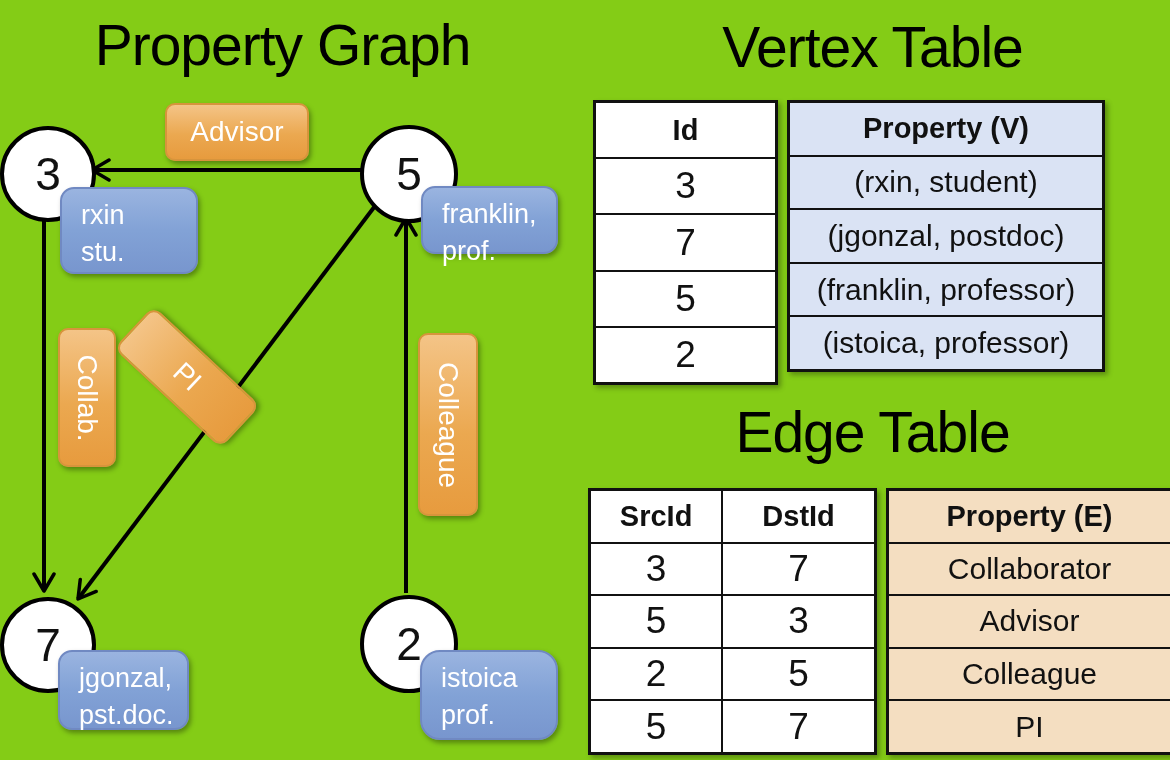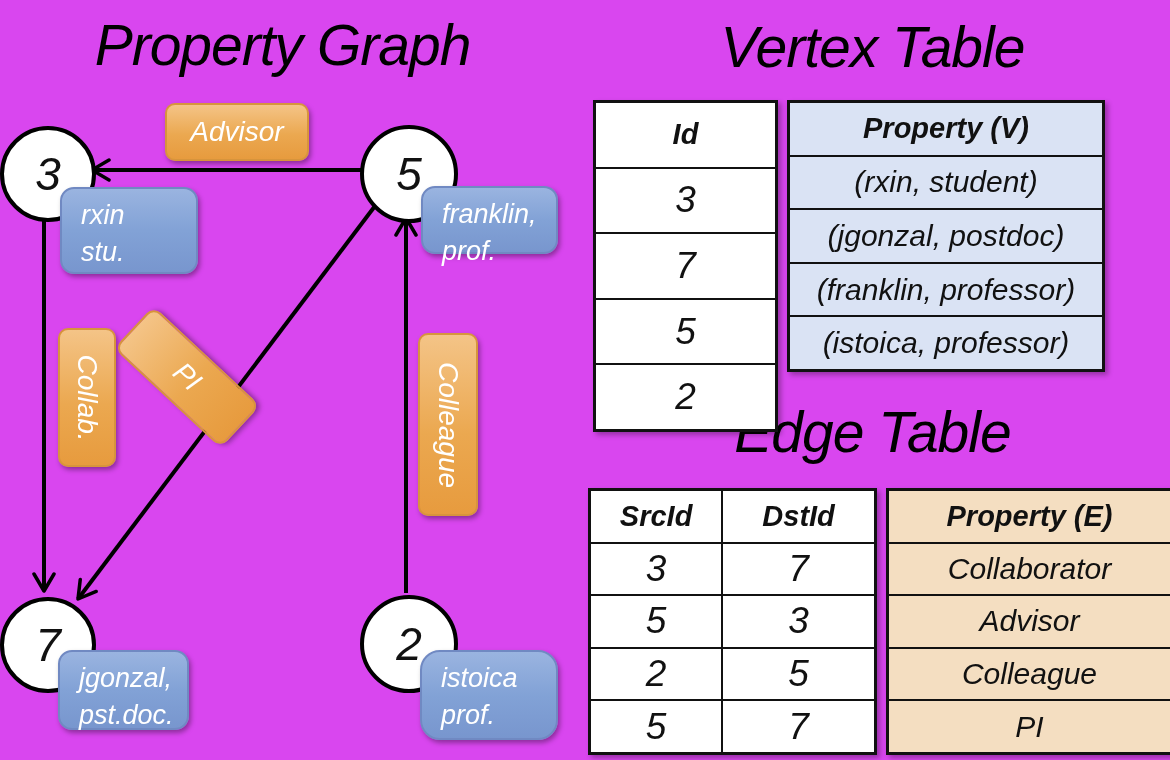--- a/index.html
+++ b/index.html
@@ -1,18 +1,18 @@
 <!DOCTYPE html>
 <html><head>
 <meta charset="utf-8">
 <style>
   html,body { margin:0; padding:0; background:#fff; }
   #stage {
     position:relative; width:1170px; height:760px; overflow:hidden;
-    font-family:"Liberation Sans", sans-serif; background:#d946ef; color:#111;font-style:italic;
+    font-family:"Liberation Sans", sans-serif; background:#84cc16; color:#111;
   }
   .title {
     position:absolute; text-align:center; font-size:57px; font-weight:400;
     letter-spacing:-1px; color:#000; white-space:nowrap;
   }
   
   .node {
     position:absolute; border:4px solid #000; border-radius:50%;
     background:#fff; display:flex; align-items:center; justify-content:center;
     font-size:46px; color:#111;
@@ -112,21 +112,21 @@
   </div>
   <div class="blabel" style="left:58px; top:650px; width:131px; height:80px;">
     <div>jgonzal,</div>
     <div>pst.doc.</div>
   </div>
   <div class="blabel" style="left:420px; top:650px; width:138px; height:90px;border-radius:20px;">
     <div>istoica</div>
     <div>prof.</div>
   </div>
 
-  <div class="tbl" style="left:593px; top:100px; width:185px; height:332px;">
+  <div class="tbl" style="left:593px; top:100px; width:185px; height:285px;">
     <div class="row">
       <div class="cell hdr">Id</div>
     </div>
     <div class="row">
       <div class="cell num">3</div>
     </div>
     <div class="row">
       <div class="cell num">7</div>
     </div>
     <div class="row">

